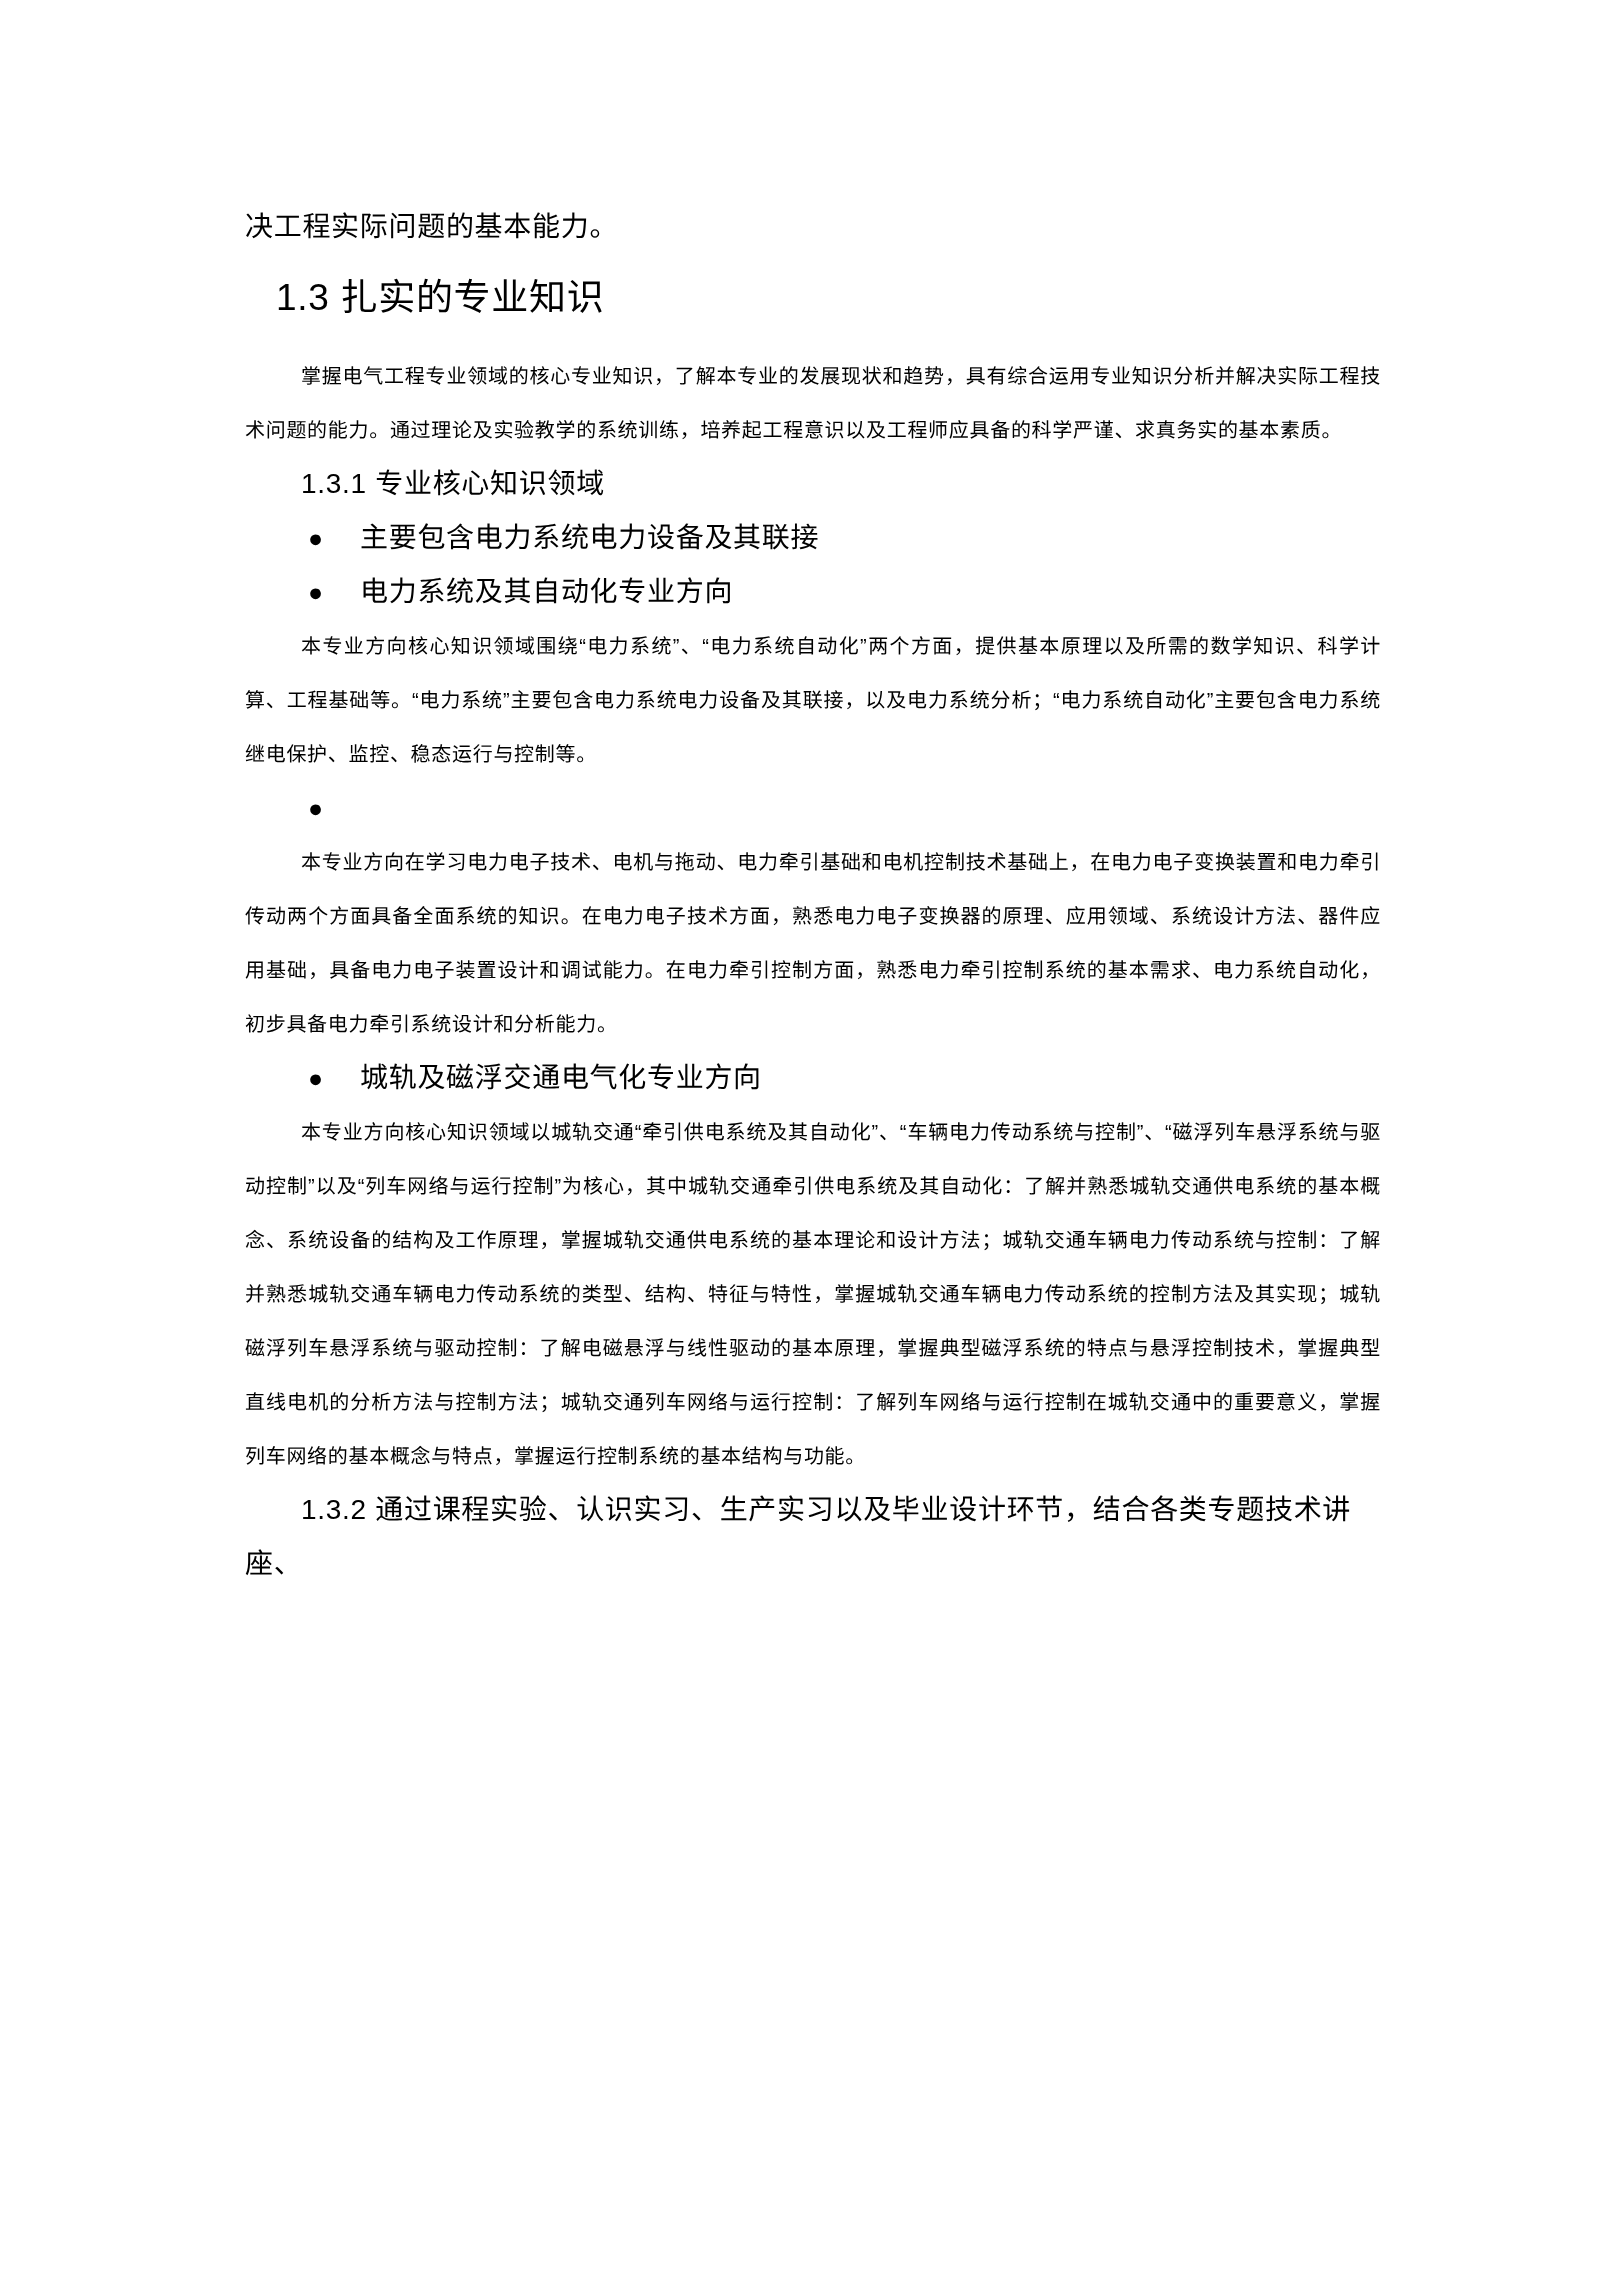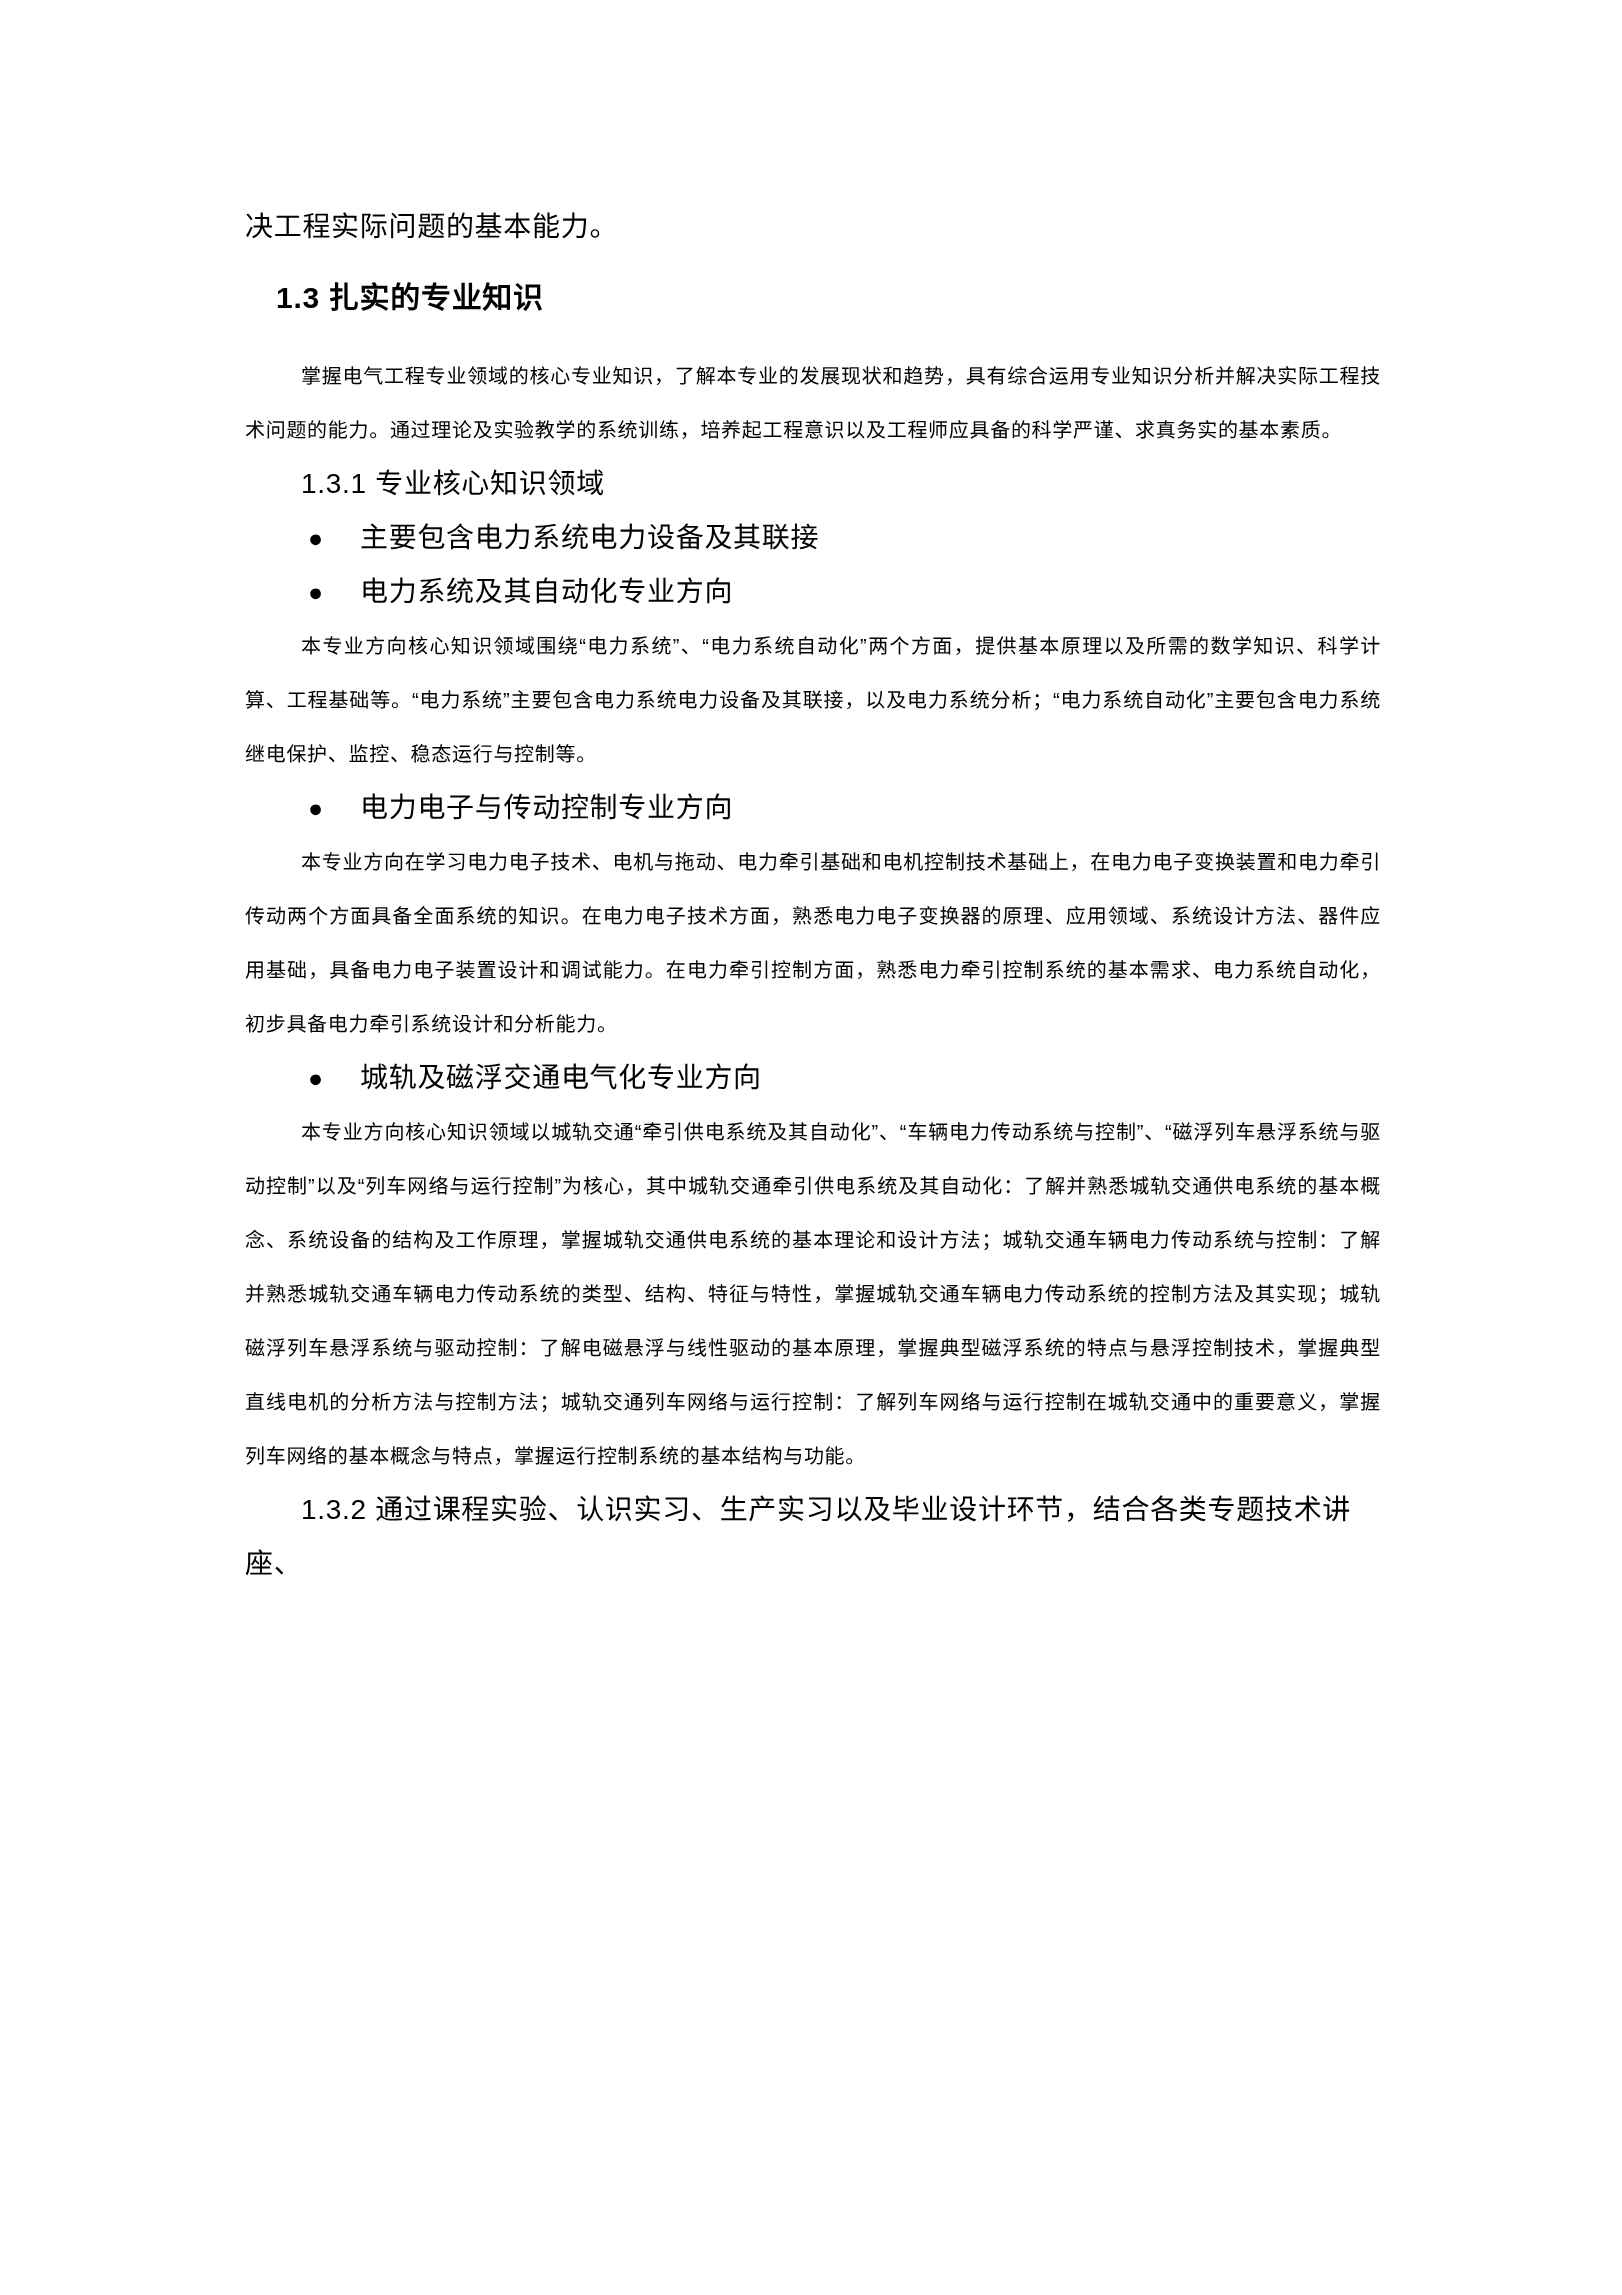--- a/index.html
+++ b/index.html
@@ -21,23 +21,23 @@
   .cont-para {
     margin: 0;
     font-size: 28px;
     line-height: 54px;
     letter-spacing: 0.7px;
     text-align: justify;
   }
   .section-heading {
     margin: 17px 0 24px 0;
     padding-left: 31px;
-    font-size: 30px;
+    font-size: 37px;
     line-height: 54px;
-    font-weight: bold;
+    font-weight: normal;
     letter-spacing: 0.7px;
   }
   .body-para {
     margin: 0;
     font-size: 20px;
     line-height: 54px;
     letter-spacing: 0.7px;
     text-align: justify;
     text-indent: 56px;
   }
@@ -86,21 +86,20 @@
   </div>
 
   <div class="bullet-line">
     <span class="bullet-glyph">●</span>
     <span class="bullet-title">电力系统及其自动化专业方向</span>
   </div>
   <p class="body-para">本专业方向核心知识领域围绕“电力系统”、“电力系统自动化”两个方面，提供基本原理以及所需的数学知识、科学计算、工程基础等。“电力系统”主要包含电力系统电力设备及其联接，以及电力系统分析；“电力系统自动化”主要包含电力系统继电保护、监控、稳态运行与控制等。</p>
 
   <div class="bullet-line">
     <span class="bullet-glyph">●</span>
-    <span class="bullet-title">电力电子与传动控制专业方向</span>
   </div>
   <p class="body-para">本专业方向在学习电力电子技术、电机与拖动、电力牵引基础和电机控制技术基础上，在电力电子变换装置和电力牵引传动两个方面具备全面系统的知识。在电力电子技术方面，熟悉电力电子变换器的原理、应用领域、系统设计方法、器件应用基础，具备电力电子装置设计和调试能力。在电力牵引控制方面，熟悉电力牵引控制系统的基本需求、电力系统自动化，初步具备电力牵引系统设计和分析能力。</p>
 
   <div class="bullet-line">
     <span class="bullet-glyph">●</span>
     <span class="bullet-title">城轨及磁浮交通电气化专业方向</span>
   </div>
   <p class="body-para">本专业方向核心知识领域以城轨交通“牵引供电系统及其自动化”、“车辆电力传动系统与控制”、“磁浮列车悬浮系统与驱动控制”以及“列车网络与运行控制”为核心，其中城轨交通牵引供电系统及其自动化：了解并熟悉城轨交通供电系统的基本概念、系统设备的结构及工作原理，掌握城轨交通供电系统的基本理论和设计方法；城轨交通车辆电力传动系统与控制：了解并熟悉城轨交通车辆电力传动系统的类型、结构、特征与特性，掌握城轨交通车辆电力传动系统的控制方法及其实现；城轨磁浮列车悬浮系统与驱动控制：了解电磁悬浮与线性驱动的基本原理，掌握典型磁浮系统的特点与悬浮控制技术，掌握典型直线电机的分析方法与控制方法；城轨交通列车网络与运行控制：了解列车网络与运行控制在城轨交通中的重要意义，掌握列车网络的基本概念与特点，掌握运行控制系统的基本结构与功能。</p>
 
   <p class="sub-para">1.3.2 通过课程实验、认识实习、生产实习以及毕业设计环节，结合各类专题技术讲座、</p>

